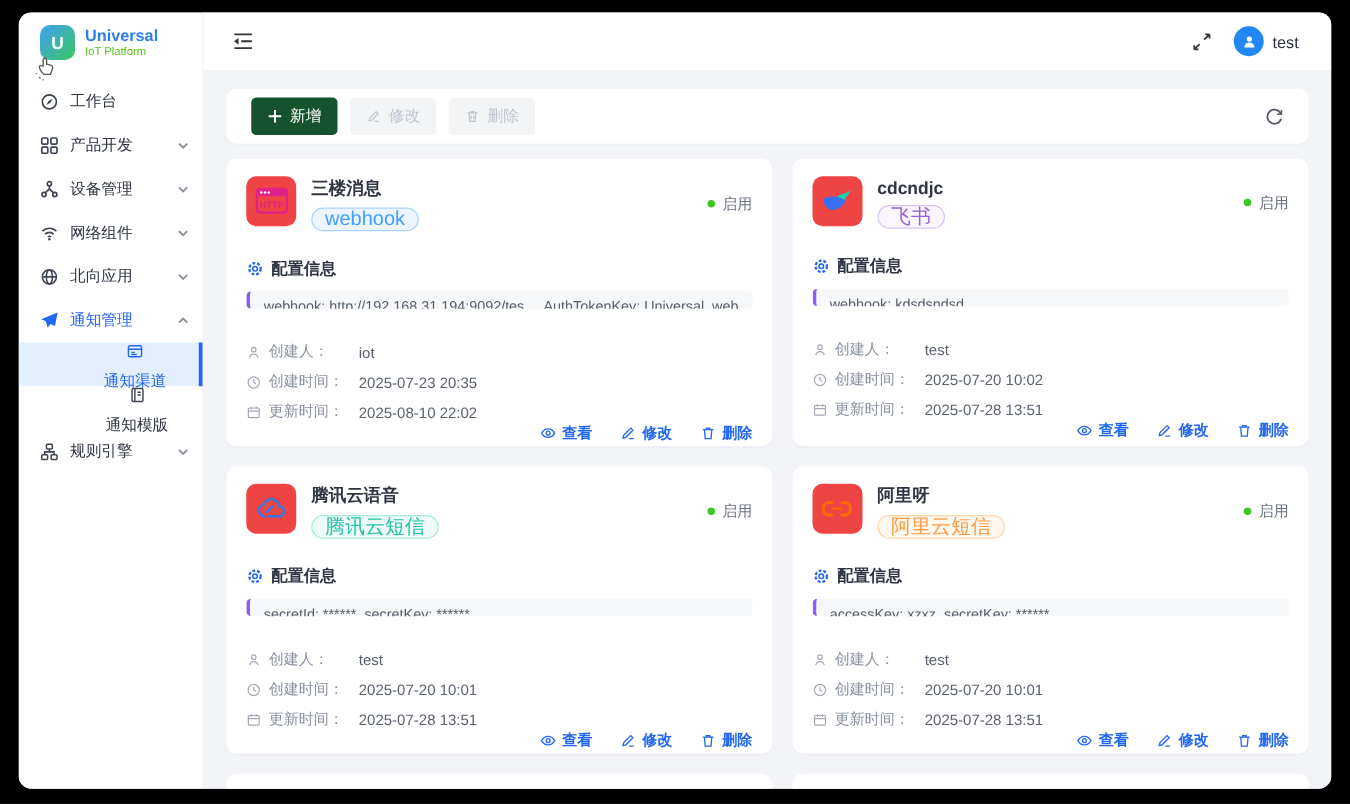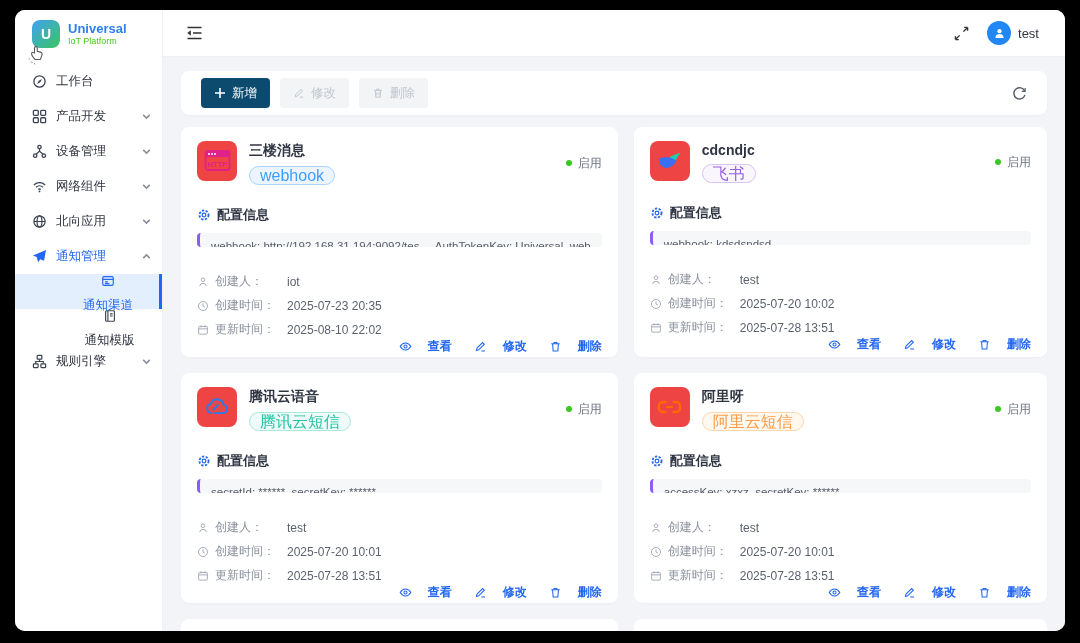--- a/index.html
+++ b/index.html
@@ -45,21 +45,21 @@
 
   .content { flex:1; padding:14px 18px; overflow:hidden; }
   .toolbar-panel { background:#fff; border-radius:8px; height:44px;
     display:flex; align-items:center; justify-content:space-between; padding:0 20px;
     box-shadow:0 1px 2px rgba(20,40,80,.03); }
   .btn-group { display:flex; gap:10px; }
   .btn { height:30px; border:none; border-radius:4px; font-size:12.5px;
     display:inline-flex; align-items:center; gap:6px; padding:0 13px; cursor:pointer;
     font-family:inherit; }
   .btn svg { width:12px; height:12px; }
-  .btn-primary { background:#0c4a6e; color:#fff;justify-content:center; }
+  .btn-primary { background:#14532d; color:#fff;justify-content:center; }
   .btn-disabled { background:#f3f4f6; color:#bfc5ce; cursor:not-allowed; }
   .refresh-btn { color:#555b66; display:flex; cursor:pointer; }
 
   
   .cards { margin-top:12px; display:grid; grid-template-columns:1fr 1fr; gap:16px; }
   .card { background:#fff; border-radius:8px; height:230px; padding:14px 16px 12px;
     display:flex; flex-direction:column; box-shadow:0 1px 2px rgba(20,40,80,.03); }
   .card-head { display:flex; gap:12px; }
   .logo-box { width:40px; height:40px; border-radius:8px; background:#ef4444; flex-shrink:0;
     display:flex; align-items:center; justify-content:center; }
@@ -80,21 +80,21 @@
   .config-head svg { width:14px; height:14px; color:#2267f1; }
   .config-box { margin-top:9px; background:#f6f7f9; border-left:3px solid #8b5cf6;
     border-radius:4px; padding:7px 11px; font-size:11.5px; color:#565d68;
     white-space:nowrap; overflow:hidden; }
   .meta { margin-top:26px; display:flex; flex-direction:column; gap:7px; }
   .meta-row { display:flex; align-items:center; gap:6px; font-size:12px; }
   .meta-row svg { width:12px; height:12px; color:#a3aab6; flex-shrink:0; }
   .meta-label { width:66px; color:#8a919e; }
   .meta-value { color:#5b626d; }
   .card-actions { margin-top:auto; display:flex; justify-content:flex-end; gap:22px; }
-  .action-link { display:flex; align-items:center; gap:16px; font-size:12px;
+  .action-link { display:flex; align-items:center; gap:5px; font-size:12px;
     color:#2267f1; font-weight:bold; cursor:pointer; text-decoration:none; }
   .action-link svg { width:13px; height:13px; }
   .card-stub { background:#fff; border-radius:8px; height:26px; }
 
   .cursor { position:absolute; left:28px; top:43px; z-index:10; pointer-events:none; }
 </style>
 </head>
 <body>
 
 <div class="window">

